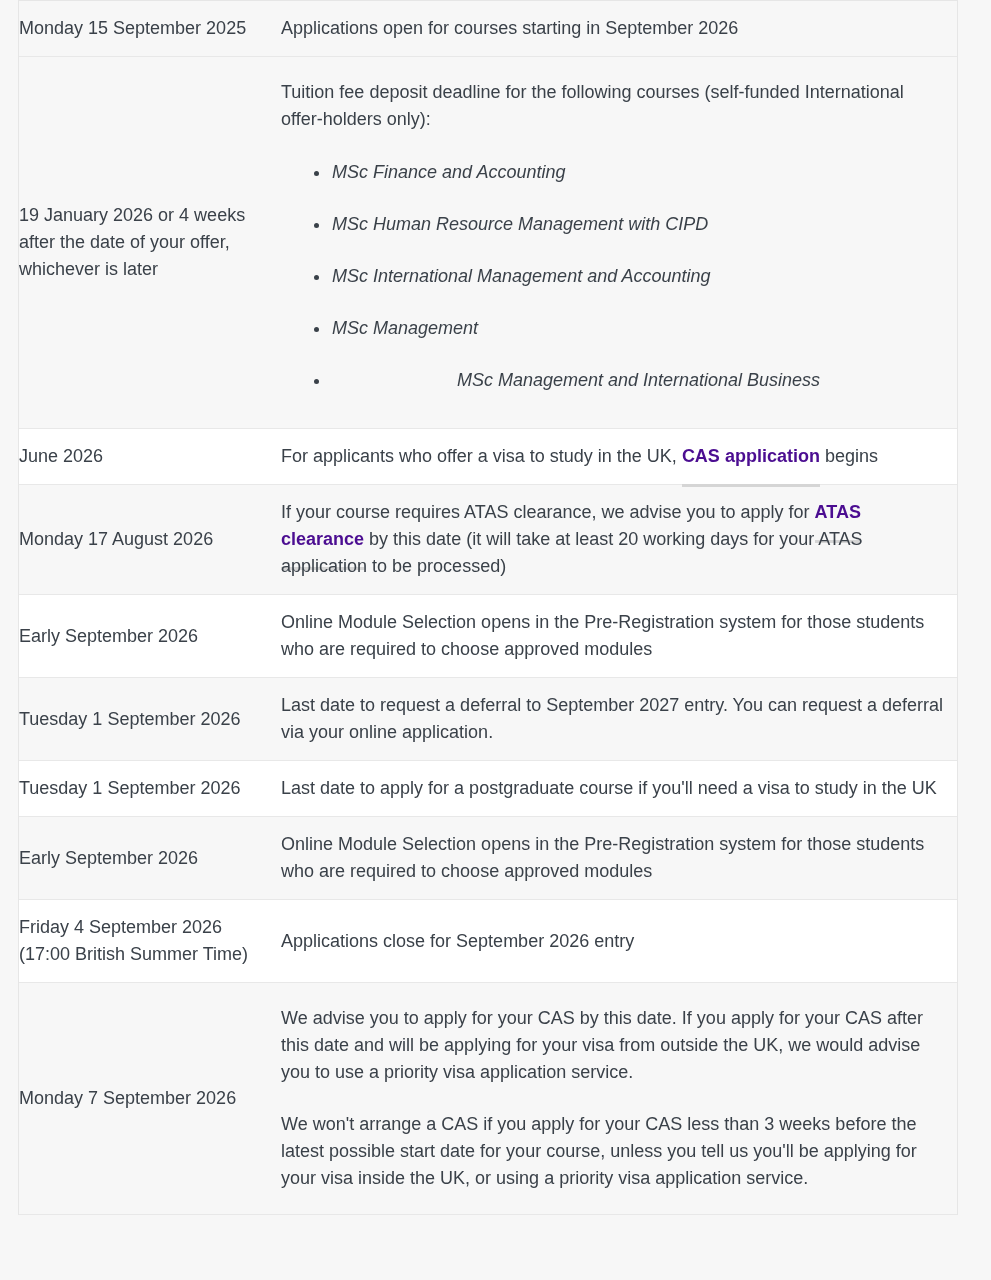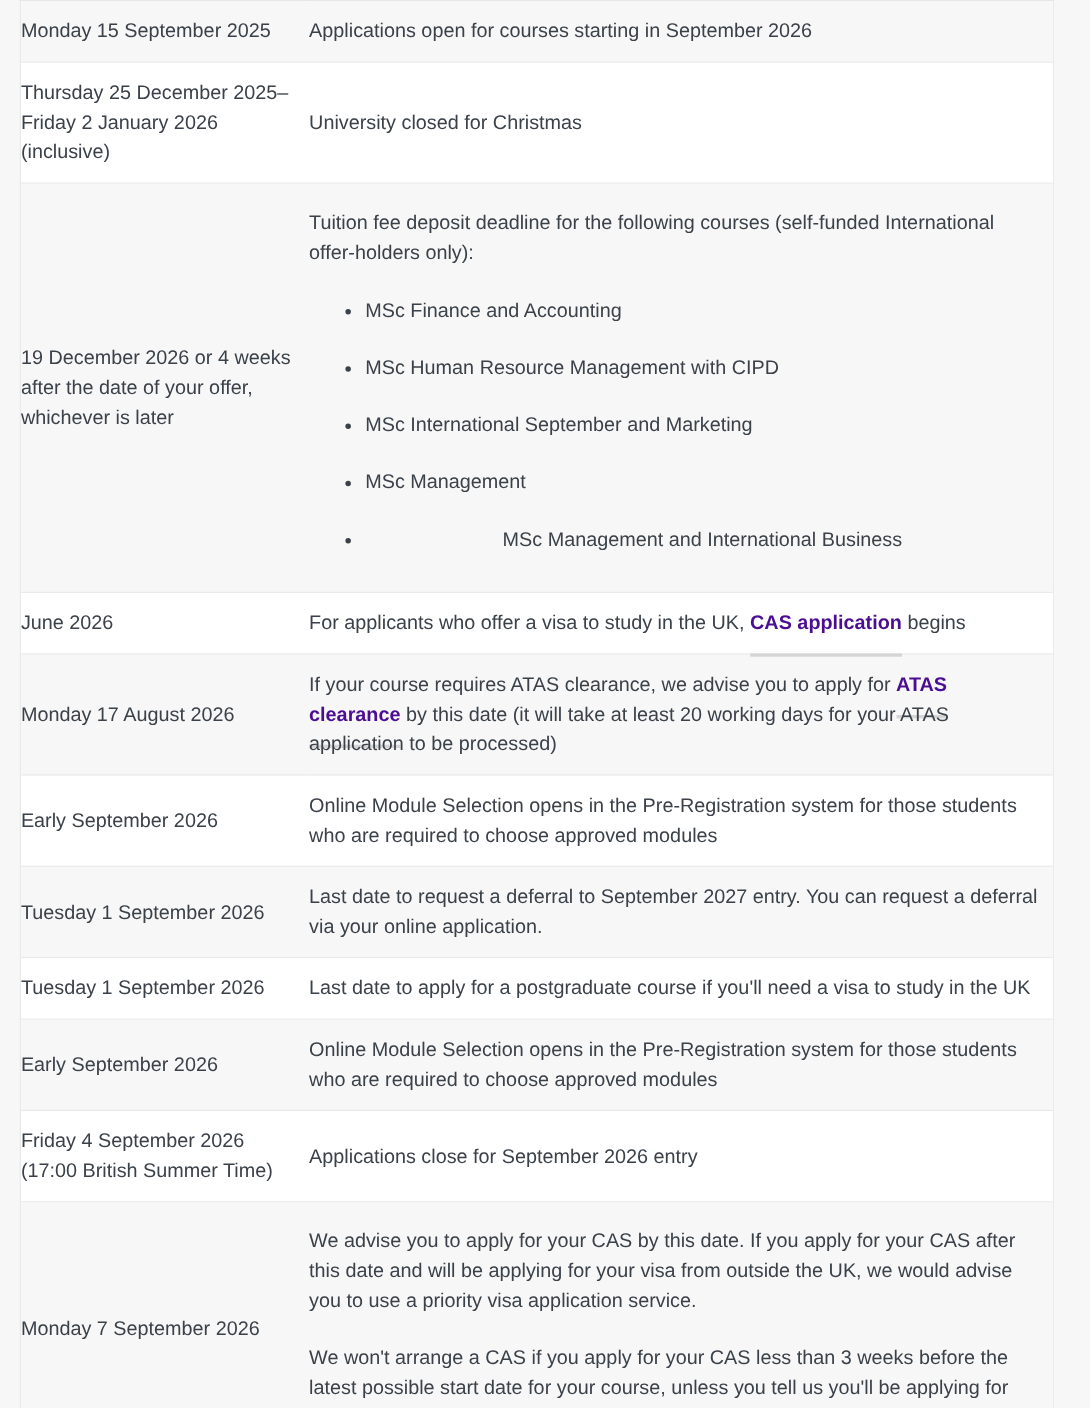--- a/index.html
+++ b/index.html
@@ -93,20 +93,21 @@
     margin: 0;
   }
   .cell-p + .cell-p {
     margin-top: 25px;
   }
 
   ul.course-list {
     margin: 26px 0 12px 0;
     padding: 0 0 0 51px;
     list-style: none;
+    font-style: italic;
   }
   ul.course-list li {
     position: relative;
     margin: 0 0 25px 0;
     line-height: 27px;
   }
   ul.course-list li:last-child { margin-bottom: 0; text-align: center; }
   ul.course-list li::before {
     content: "";
     position: absolute;
@@ -136,35 +137,29 @@
     <table class="dates-table">
       <tbody>
 
         <tr class="stripe">
           <td class="date-col">Monday 15 September 2025</td>
           <td class="desc-col">
             <p class="cell-p">Applications open for courses starting in September 2026</p>
           </td>
         </tr>
 
-        <tr class="plain">
-          <td class="date-col">Thursday 25 December 2025–Friday 2 January 2026 (inclusive)</td>
-          <td class="desc-col">
-            <p class="cell-p">University closed for Christmas</p>
-          </td>
-        </tr>
 
         <tr class="stripe tall">
-          <td class="date-col">19 December 2026 or 4 weeks after the date of your offer, whichever is later</td>
+          <td class="date-col">19 January 2026 or 4 weeks after the date of your offer, whichever is later</td>
           <td class="desc-col">
             <p class="cell-p">Tuition fee deposit deadline for the following courses (self-funded International offer-holders only):</p>
             <ul class="course-list">
               <li>MSc Finance and Accounting</li>
               <li>MSc Human Resource Management with CIPD</li>
-              <li>MSc International September and Marketing</li>
+              <li>MSc International Management and Accounting</li>
               <li>MSc Management</li>
               <li>MSc Management and International Business</li>
             </ul>
           </td>
         </tr>
 
         <tr class="plain">
           <td class="date-col">June 2026</td>
           <td class="desc-col">
             <p class="cell-p"><span>For applicants who offer a visa to study in the UK, </span><a class="inline-link" href="#">CAS application</a><span> begins</span></p>

